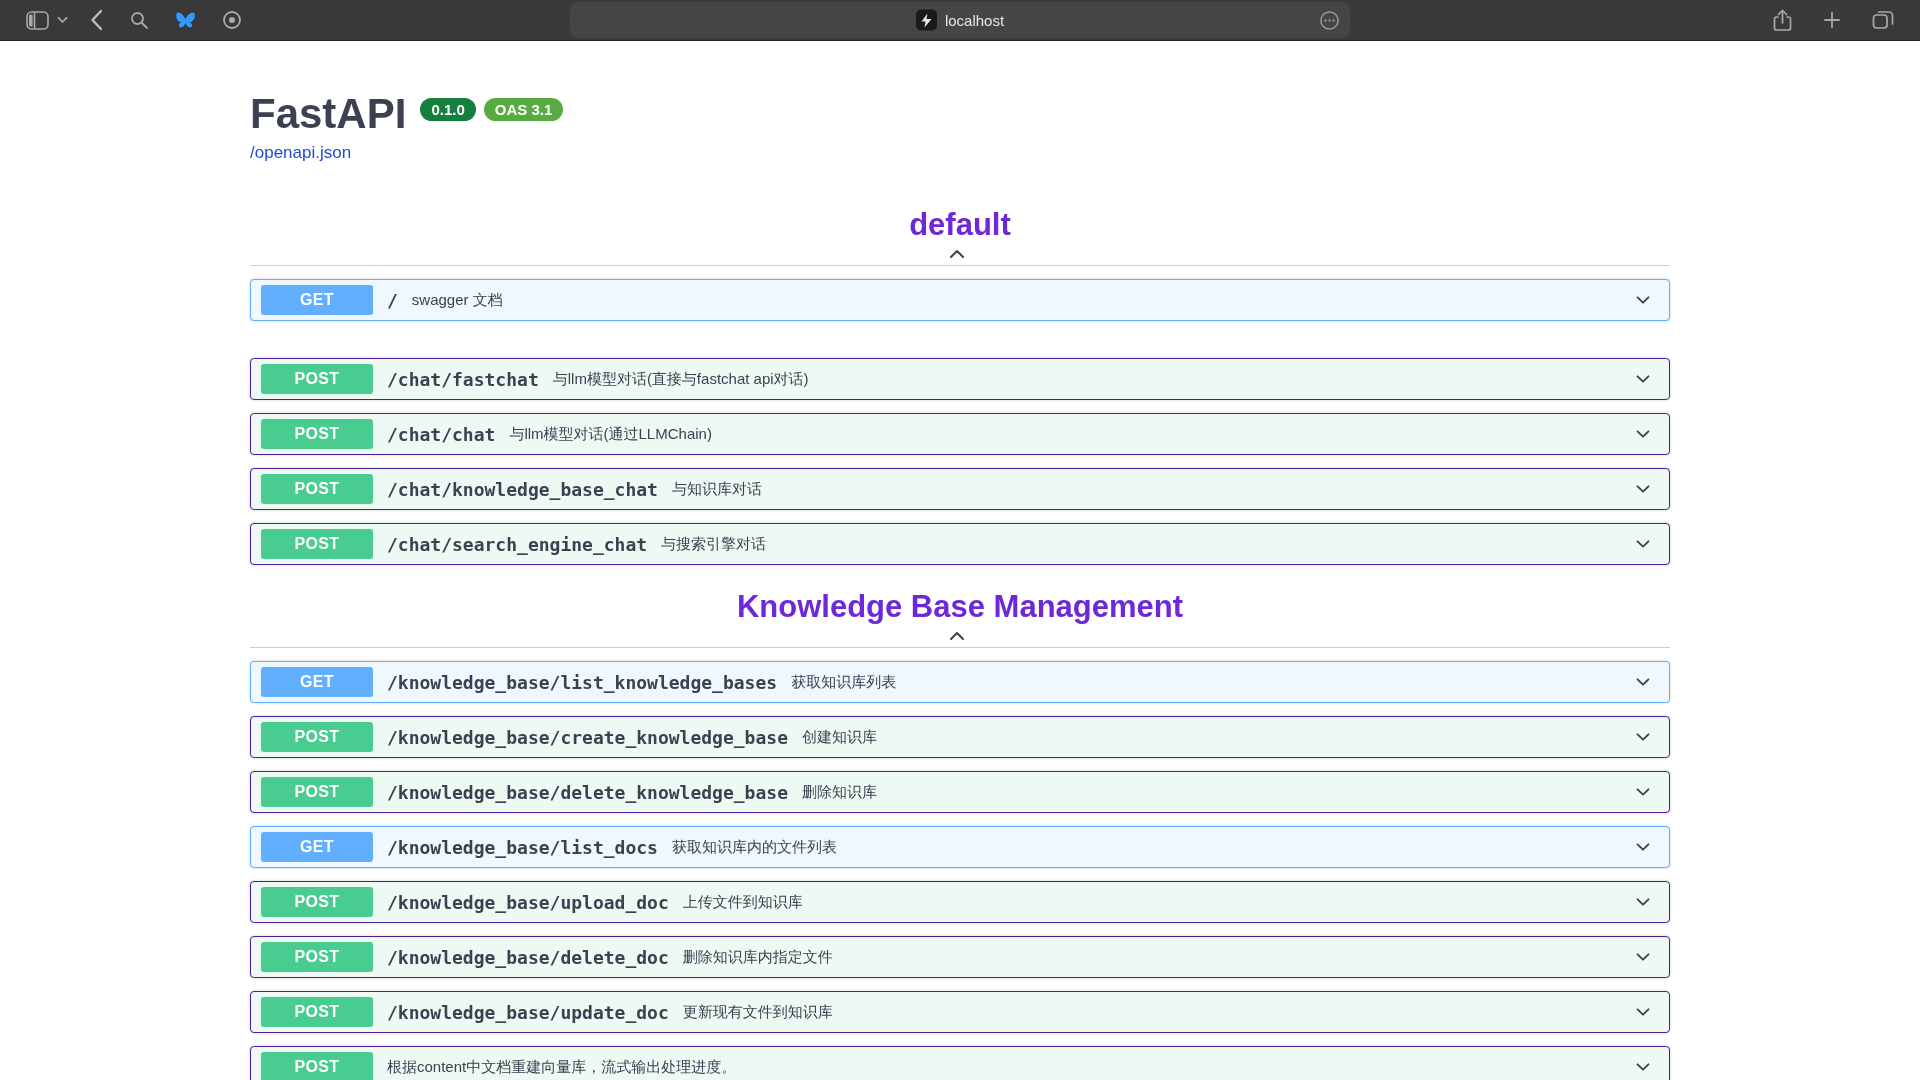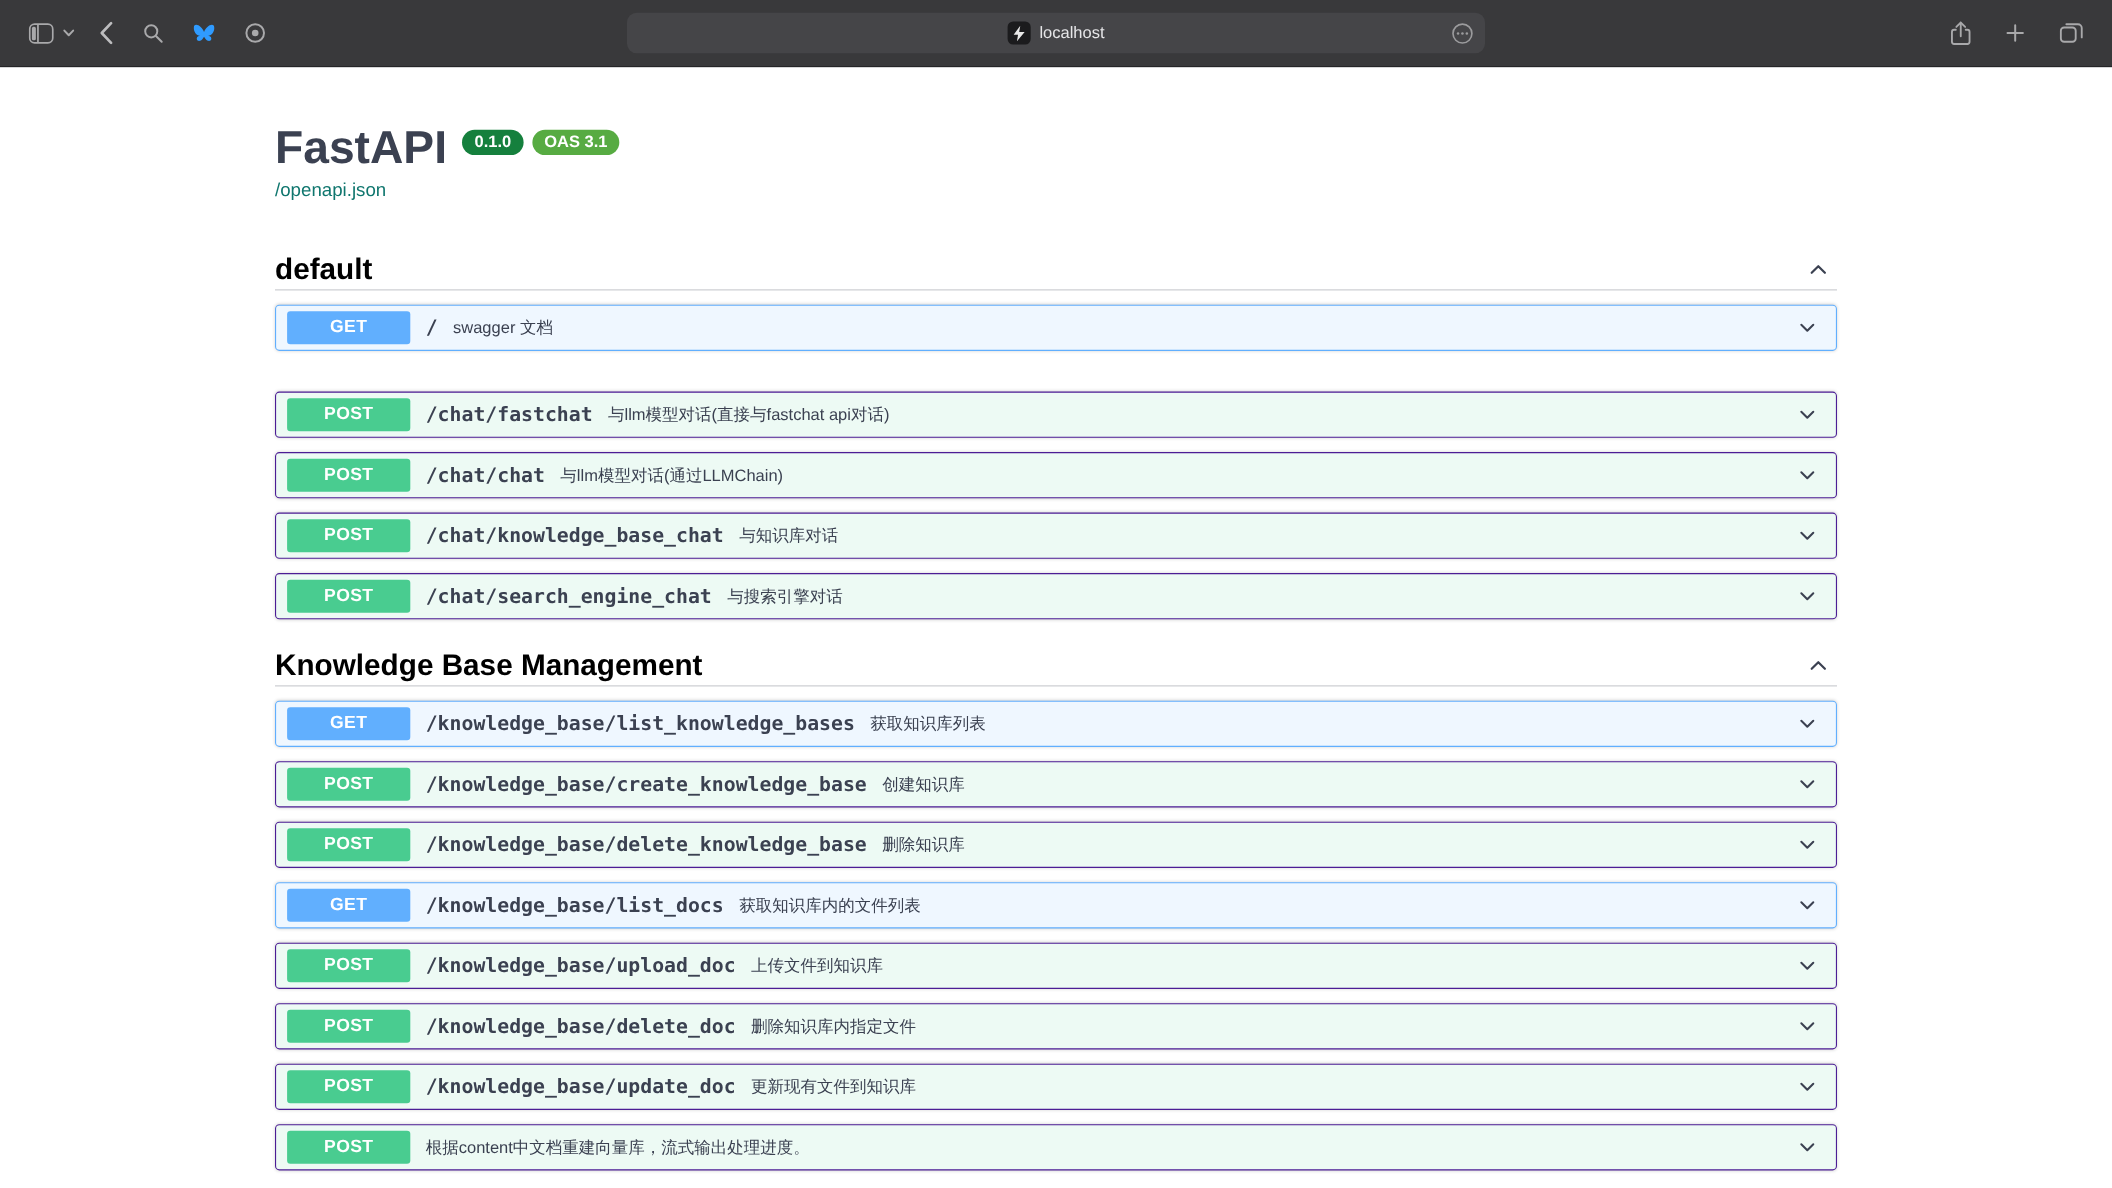--- a/index.html
+++ b/index.html
@@ -9,21 +9,21 @@
     height: 1080px;
     overflow: hidden;
     background: #ffffff;
     font-family: "Liberation Sans", sans-serif;
   }
   button { background: none; border: none; padding: 0; margin: 0; cursor: pointer; }
 
   
   .toolbar {
     position: relative;
-    height: 61px;
+    height: 41px;
     background: #39393b;
     border-bottom: 1px solid #252527;
     display: flex;
     align-items: center;
     justify-content: space-between;
     padding: 0 26px;
     box-sizing: border-box;
   }
   .tb-left, .tb-right { display: flex; align-items: center; }
   .tb-left .tb-btn { margin-right: 26px; display: flex; align-items: center; }
@@ -82,38 +82,39 @@
     padding: 4px 11px;
     border-radius: 40px;
     line-height: 1;
   }
   .badge.version { background: #15803d; margin-right: 8px; }
   .badge.oas { background: #57ab42; text-align: center; }
   .spec-link {
     display: inline-block;
     margin-top: 6px;
     font-size: 17px;
-    color: #0f766e;
+    color: #1d4ed8;
     text-decoration: none;
   }
 
   #sections { display: flex; flex-direction: column; margin-top: 44px; }
   .tag-section { margin-top: 24px; }
   .tag-section:first-child { margin-top: 0; }
   .tag-header {
     display: flex;
     align-items: center;
     justify-content: space-between;
-    font-size: 27px;
+    font-size: 31px;
     font-weight: 700;
-    color: #000000;
+    color: #6d28d9;
     line-height: 36px;
     border-bottom: 1px solid rgba(59,65,81,.25);
     margin: 0;
     cursor: pointer;
+    flex-direction: column;
   }
   .tag-header .chev-wrap { display: flex; align-items: center; padding-right: 6px; }
 
   .ops { display: flex; flex-direction: column; }
   .opblock {
     display: flex;
     align-items: center;
     margin-top: 13px;
     border-radius: 4px;
     padding: 5px 10px;

